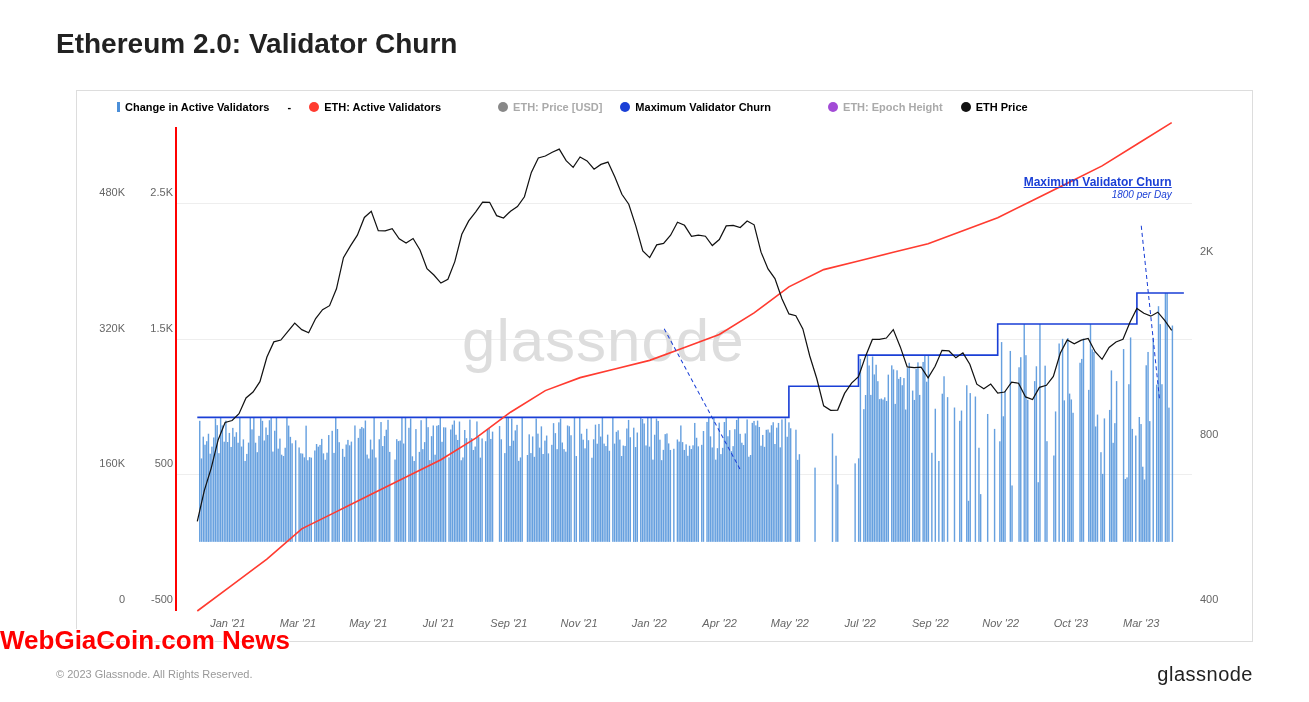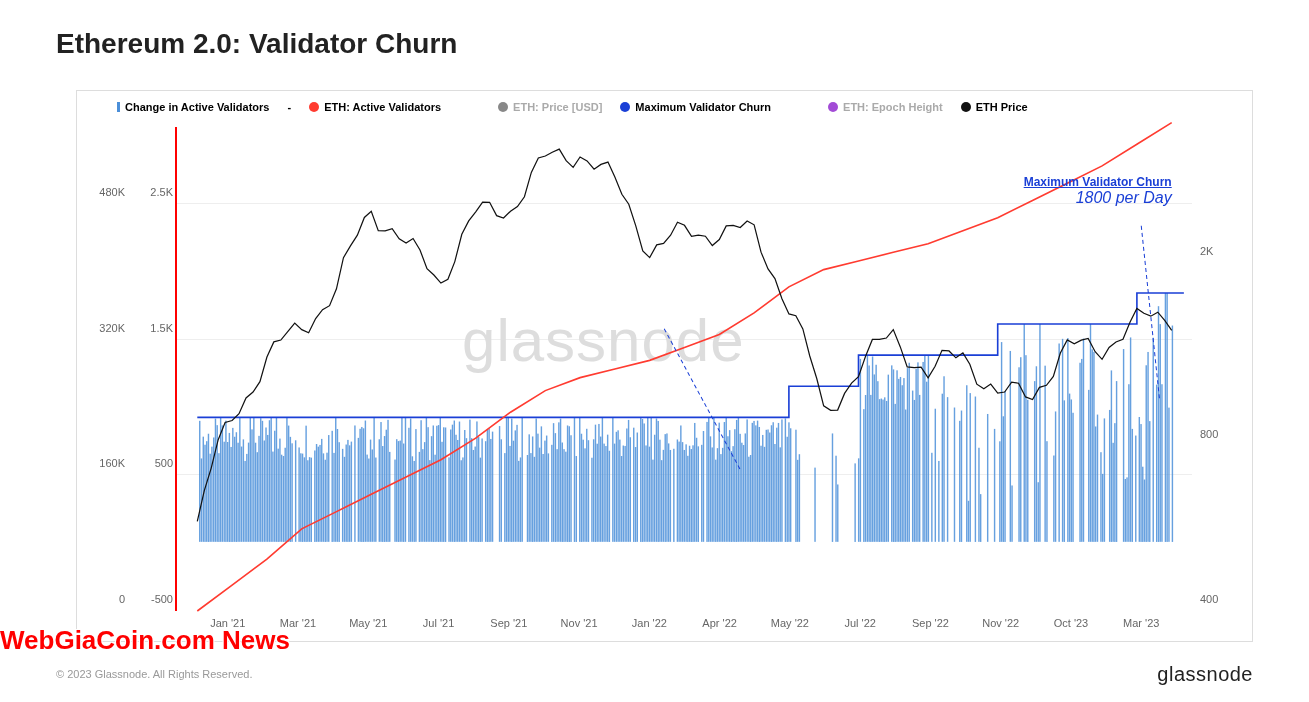--- a/index.html
+++ b/index.html
@@ -10,32 +10,32 @@
   .legend-item { display: flex; align-items: center; gap: 5px; }
   .swatch { width: 10px; height: 10px; border-radius: 50%; display: inline-block; }
   .swatch.bar { border-radius: 0; width: 3px; height: 10px; }
   .muted { color: #aaa; padding-left: 39px; }
   .plot { position: absolute; left: 100px; right: 60px; top: 36px; bottom: 30px; }
   .y-left-outer { position: absolute; left: 8px; top: 36px; bottom: 30px; width: 40px; }
   .y-left-inner { position: absolute; left: 52px; top: 36px; bottom: 30px; width: 44px; }
   .y-right { position: absolute; right: 8px; top: 36px; bottom: 30px; width: 44px; }
   .ytick { position: absolute; font-size: 11px; color: #666; width: 100%; text-align: right; transform: translateY(-50%); }
   .y-right .ytick { text-align: left; }
-  .x-axis { position: absolute; left: 100px; right: 60px; bottom: 8px; height: 16px; }
+  .x-axis { position: absolute; left: 100px; right: 60px; bottom: 8px; height: 16px; font-style: italic; }
   .xtick { position: absolute; font-size: 11px; color: #666; transform: translateX(-50%); white-space: nowrap; }
   .gridline { position: absolute; left: 0; right: 0; border-top: 1px solid #eee; }
   .accent-line { position: absolute; top: 0; bottom: 0; width: 2px; background: #ff0000; left: -2px; }
   .watermark { position: absolute; top: 44%; left: 42%; transform: translate(-50%,-50%); font-size: 60px; font-weight: 400; color: #ddd; letter-spacing: 1px; pointer-events: none; }
   svg { position: absolute; inset: 0; width: 100%; height: 100%; overflow: visible; }
   .bars rect { fill: #4b8fd9; opacity: 0.85; }
   .line-red { stroke: #ff3b30; stroke-width: 1.6; fill: none; }
   .line-black { stroke: #111; stroke-width: 1.2; fill: none; }
   .line-blue { stroke: #1a3fd6; stroke-width: 1.6; fill: none; }
   .annotation { position: absolute; font-size: 12px; font-weight: 700; color: #1a3fd6; text-align: right; }
-  .annotation .sub { display:block; font-weight: 400; font-style: italic; font-size: 16px; }
+  .annotation .sub { display:block; font-weight: 400; font-style: italic; font-size: 10px; }
   .annotation u { text-decoration: underline; }
   .ann-line { stroke: #1a3fd6; stroke-width: 1; stroke-dasharray: 4 3; fill: none; }
   .footer { position: absolute; left: 56px; bottom: 22px; font-size: 11px; color: #999; }
   .brand { position: absolute; right: 56px; bottom: 16px; font-size: 20px; color: #222; letter-spacing: 0.5px; }
   .overlay-text { position: absolute; left: 0; bottom: 46px; font-size: 26px; font-weight: 900; color: #ff0000; font-family: Arial, sans-serif; text-shadow: 1px 1px 0 #fff, -1px 1px 0 #fff, 1px -1px 0 #fff, -1px -1px 0 #fff; letter-spacing: 0px; }
 </style>
 </head>
 <body>
 
 <div class="title">Ethereum 2.0: Validator Churn</div>

